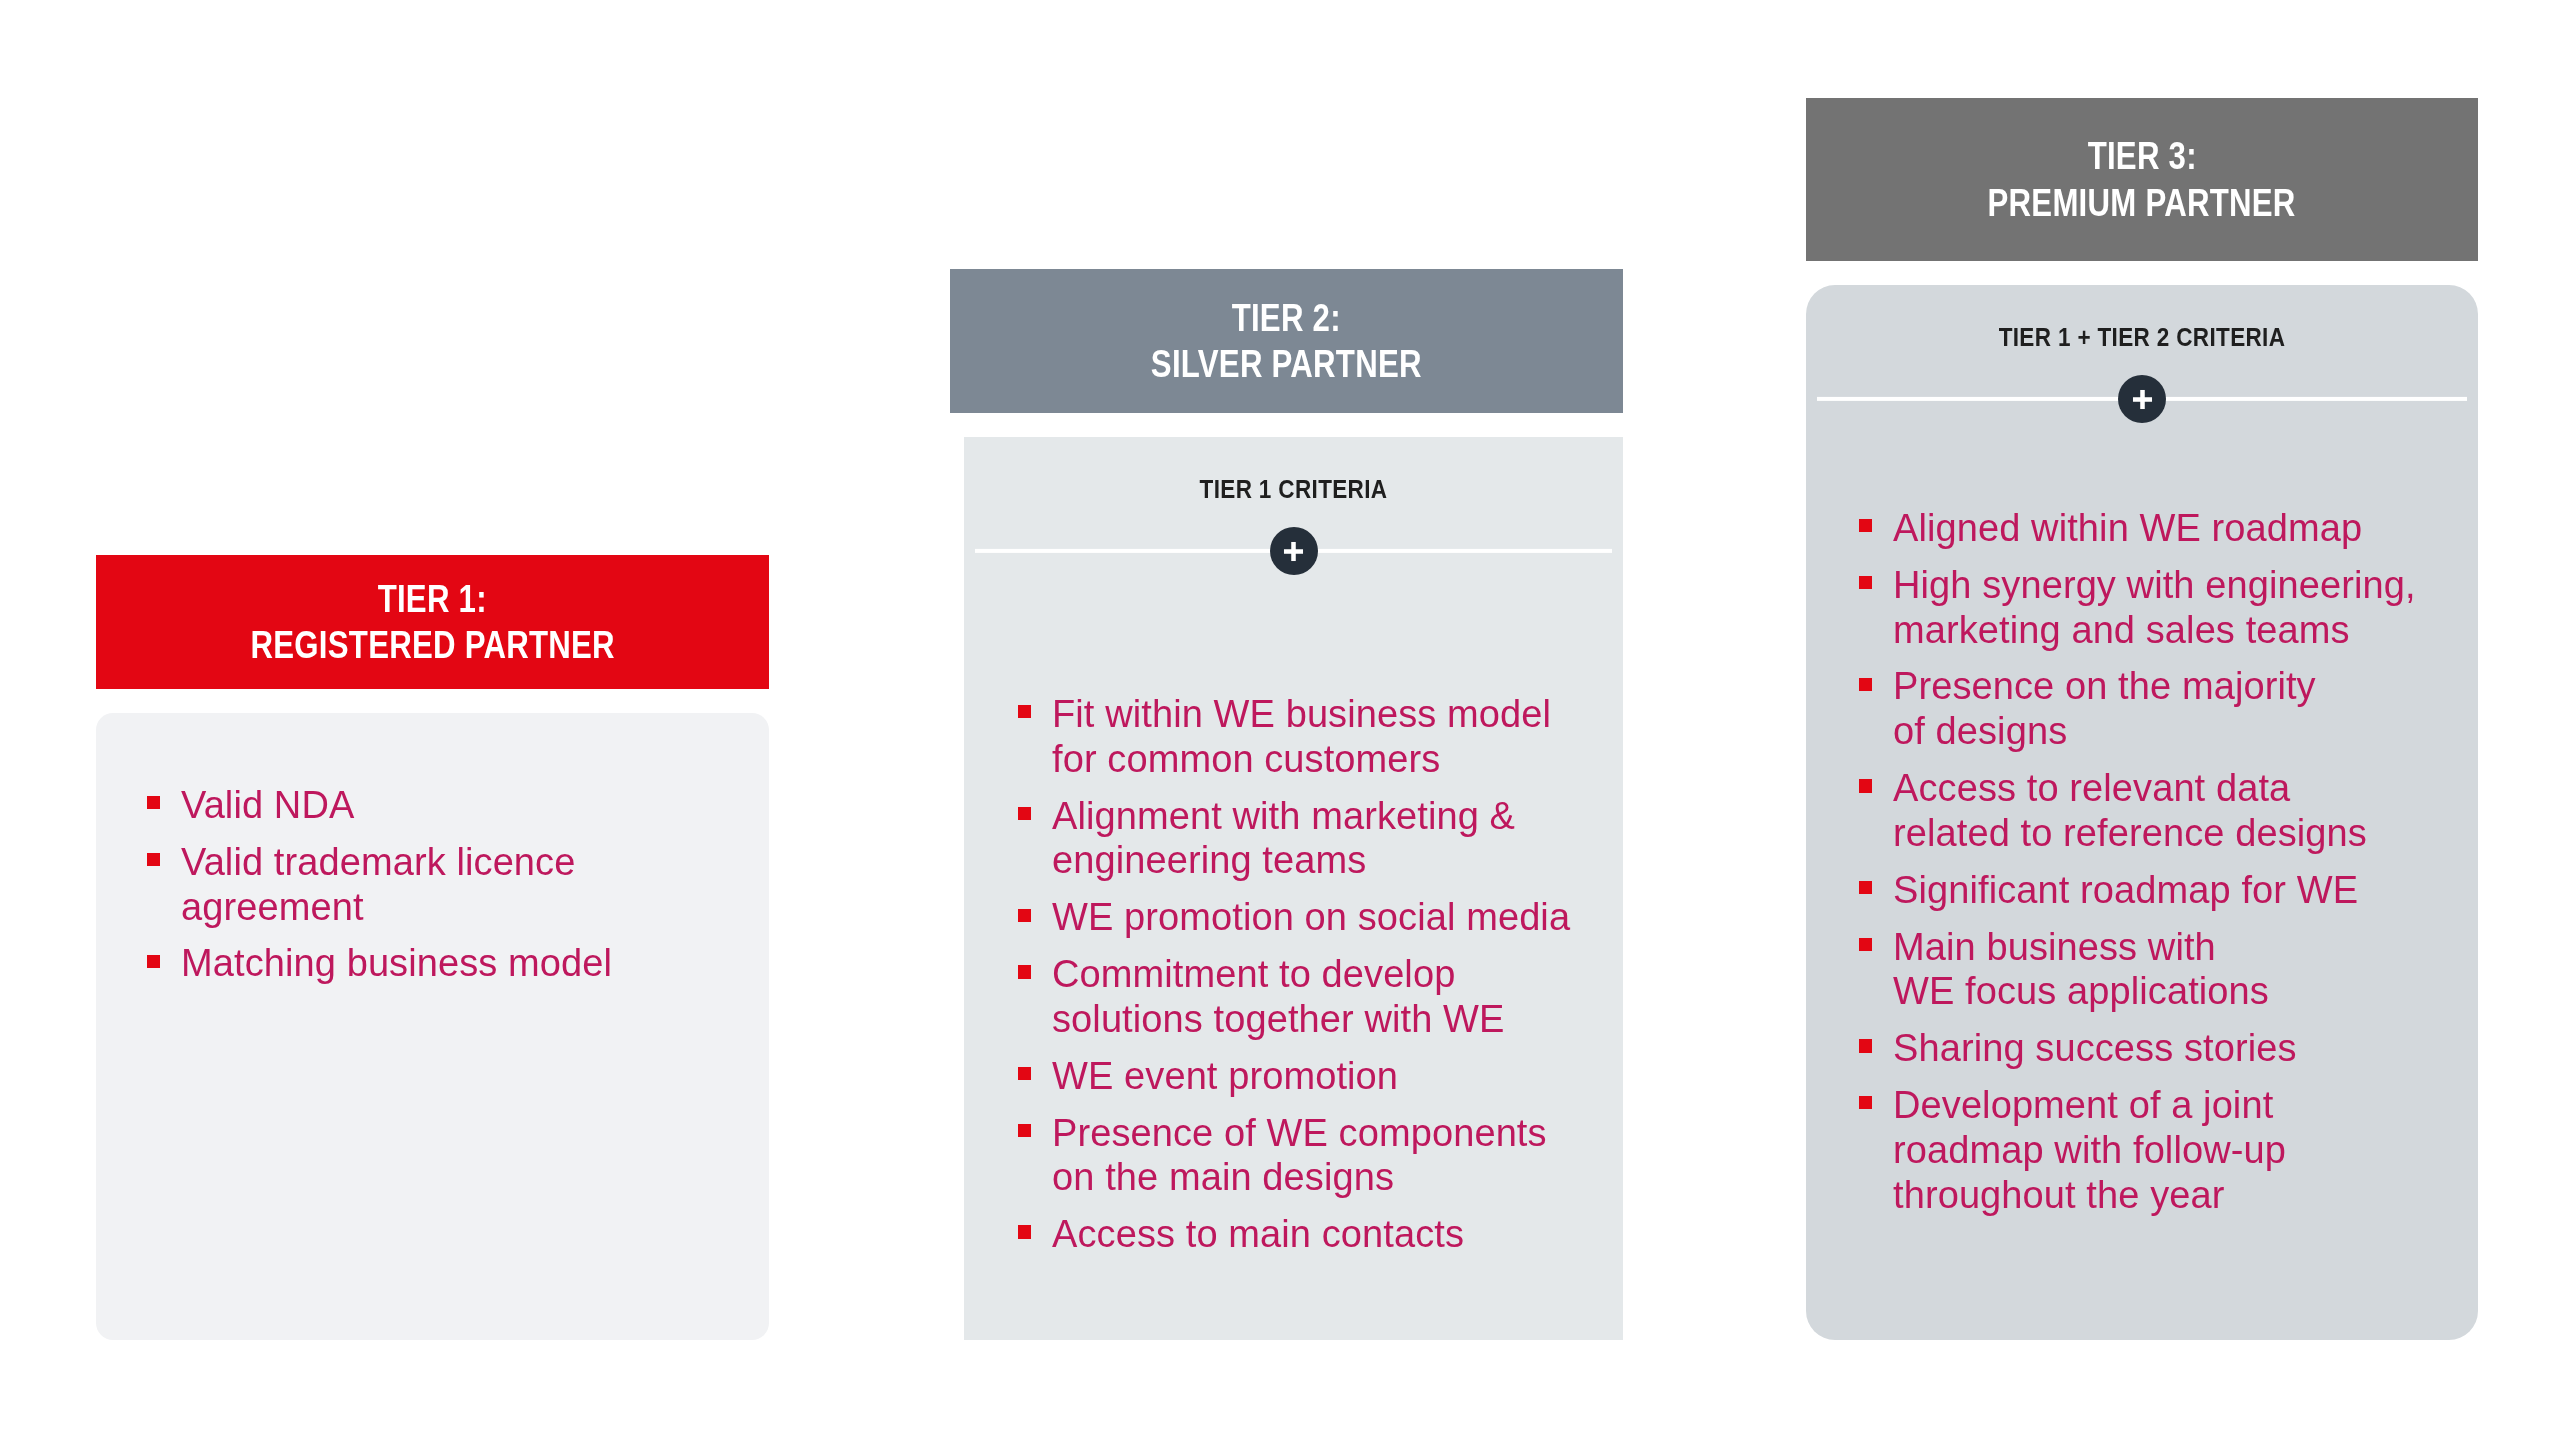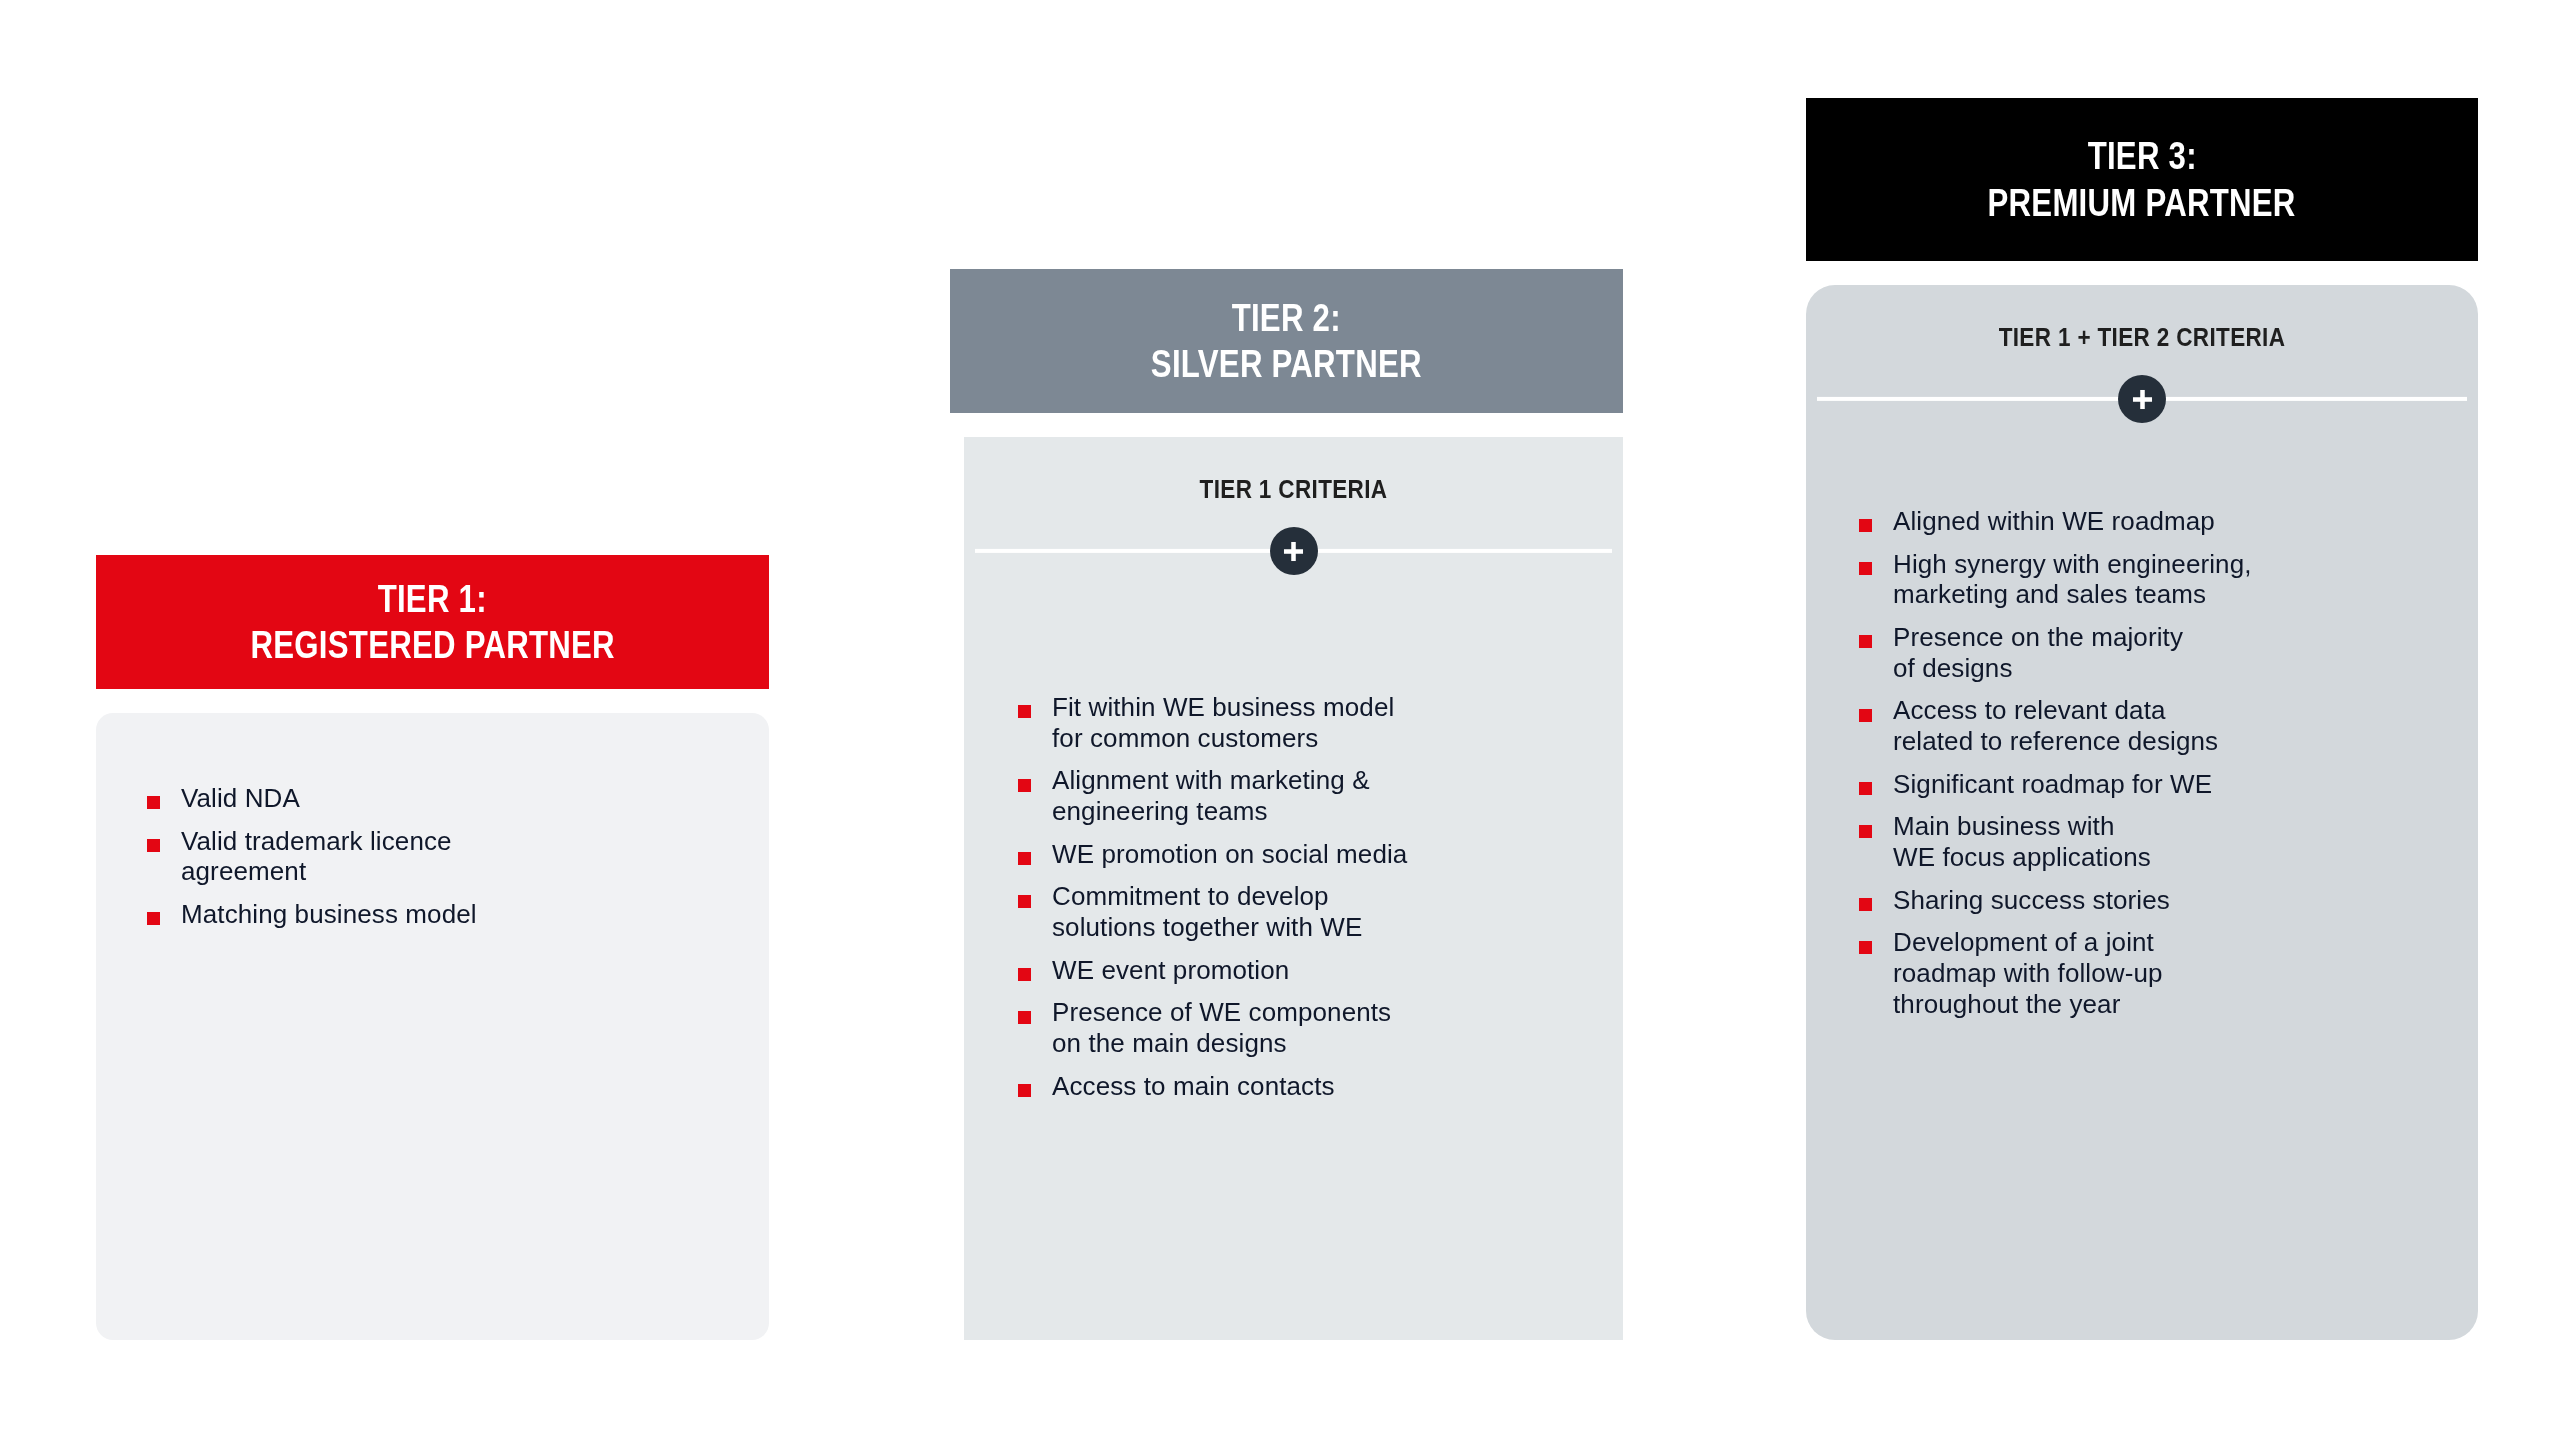--- a/index.html
+++ b/index.html
@@ -38,21 +38,21 @@
     flex-direction: column;
     align-items: center;
     justify-content: center;
     box-sizing: border-box;
     color: #ffffff;
     text-align: center;
     letter-spacing: 0.3px;
   }
   #tier1-header { height: 134px; background: #e30613; }
   #tier2-header { height: 144px; background: #7d8894; }
-  #tier3-header { height: 163px; background: #000000; }
+  #tier3-header { height: 163px; background: #737373; }
 
   .tier-header .hline {
     display: block;
     font-weight: 700;
     font-size: 39px;
     line-height: 1.18;
     transform: scaleX(0.80);
     transform-origin: center;
     white-space: nowrap;
   }
@@ -120,23 +120,23 @@
 
   
   .bullet-list {
     list-style: none;
     margin: 0;
     padding: 0;
   }
   .bullet-item {
     position: relative;
     display: block;
-    font-size: 26px;
+    font-size: 38px;
     line-height: 1.18;
-    color: #0f172a;
+    color: #be185d;
     padding-left: 34px;
     margin-bottom: 12px;
     letter-spacing: 0.1px;
   }
   .bullet-item:last-child { margin-bottom: 0; }
   .bullet-marker {
     position: absolute;
     left: 0;
     top: 13.2px;
     width: 13.2px;

